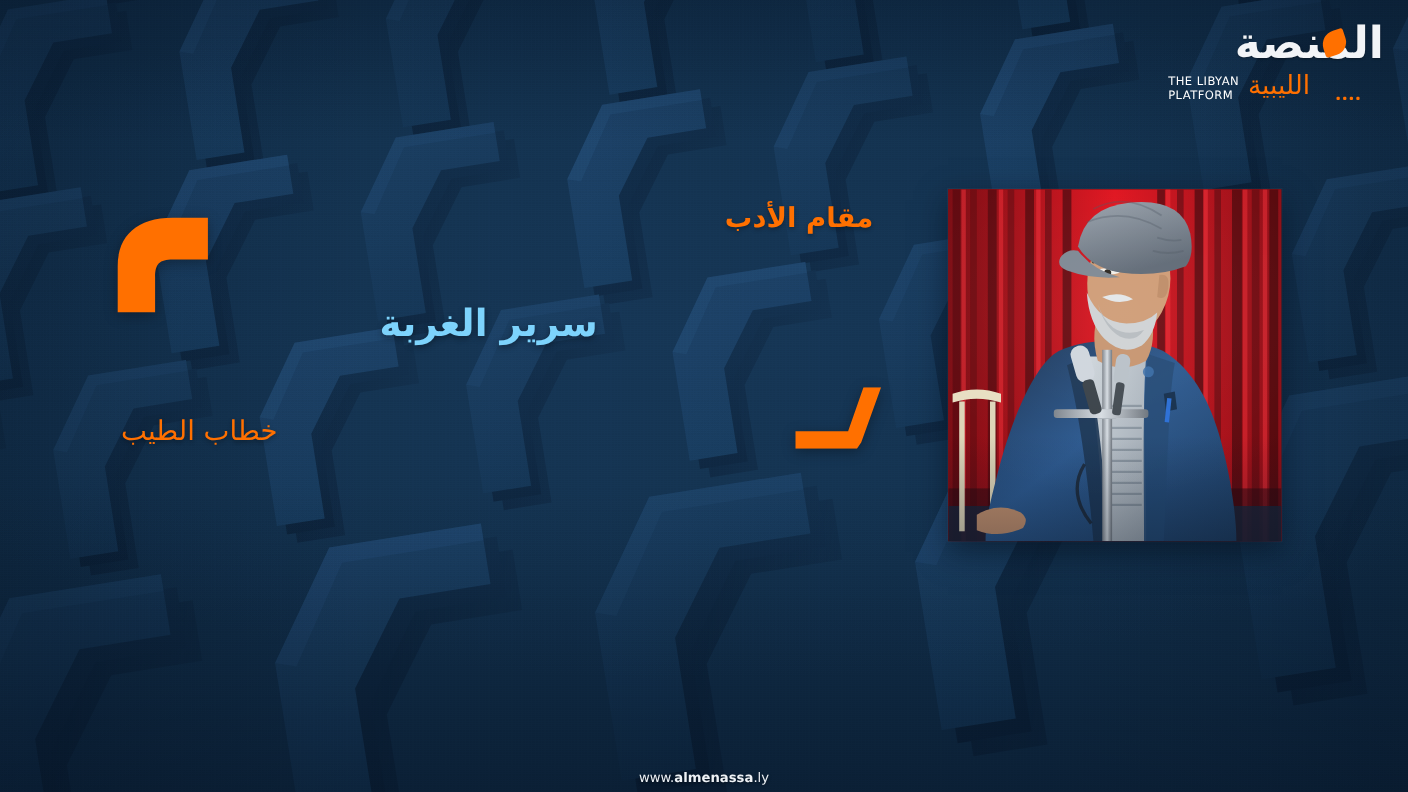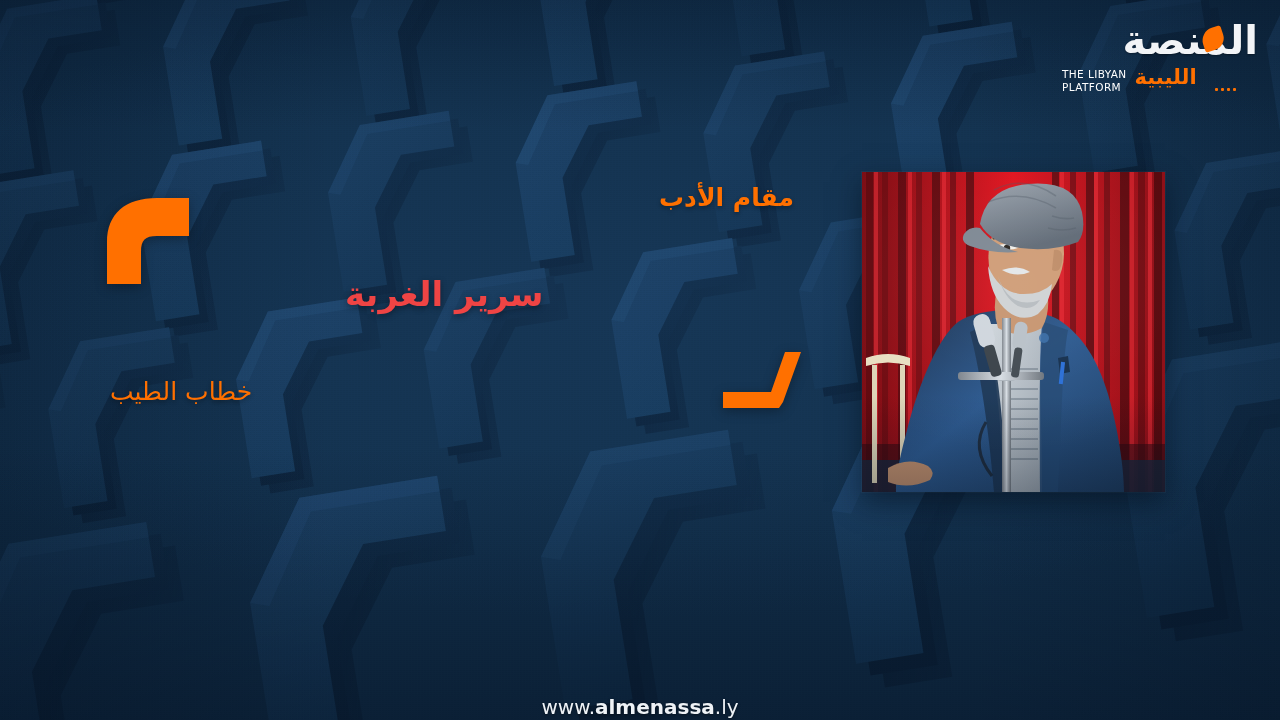--- a/index.html
+++ b/index.html
@@ -56,21 +56,21 @@
     width:22px;height:22px;
     background:#ff7000;
     border-radius:60% 10% 55% 12%;
     transform:rotate(-18deg);
   }
   .logo-row2{
     position:relative;width:100%;height:28px;
     display:flex;align-items:flex-start;justify-content:flex-end;gap:8px;
   }
   .logo-ar2{
-    font-size:21px;font-weight:bold;color:#ff7000;line-height:22px;
+    font-size:24px;font-weight:normal;color:#ff7000;line-height:22px;
     letter-spacing:-.5px;
   }
   .logo-dots{position:absolute;right:22px;top:22px;display:flex;gap:3px;}
   .logo-dots i{width:3px;height:3px;background:#ff7000;display:block;border-radius:1px;}
   .logo-en{
     direction:ltr;text-align:left;color:#ffffff;
     font-size:10.5px;font-weight:normal;line-height:12.5px;
     letter-spacing:.4px;padding-top:2px;
   }
 
@@ -82,21 +82,21 @@
 
   
   .txt{position:absolute;direction:rtl;white-space:nowrap;}
   .kicker{
     right:486px;top:181px;
     color:#ff7000;font-size:25px;font-weight:bold;line-height:34px;
     text-shadow:0 2px 4px rgba(0,0,0,.30);
   }
   .title{
     left:345px;top:272px;
-    color:#ef4444;font-size:34px;font-weight:bold;line-height:44px;
+    color:#7dd3fc;font-size:34px;font-weight:bold;line-height:44px;
     letter-spacing:0px;
     text-shadow:0 2px 6px rgba(0,0,0,.38);
   }
   .subtitle{
     left:110px;top:375px;
     color:#ff7000;font-size:25px;font-weight:normal;line-height:34px;
     text-shadow:0 2px 4px rgba(0,0,0,.30);
   }
 
   
@@ -112,21 +112,21 @@
     position:absolute;inset:0;pointer-events:none;
     background:
       radial-gradient(120% 90% at 50% 35%, rgba(255,255,255,.05), rgba(0,0,0,0) 60%),
       linear-gradient(to bottom, rgba(0,0,0,0) 70%, rgba(6,16,30,.30) 100%);
   }
 
   
   .url{
     position:absolute;left:0;right:0;top:694px;
     text-align:center;direction:ltr;
-    font-size:20px;color:#eef2f6;line-height:26px;
+    font-size:12px;color:#eef2f6;line-height:26px;
     text-shadow:0 1px 3px rgba(0,0,0,.45);
   }
   .url .w{font-weight:400;}
   .url .b{font-weight:bold;}
 </style>
 </head>
 <body>
 
 <div id="stage">
 

